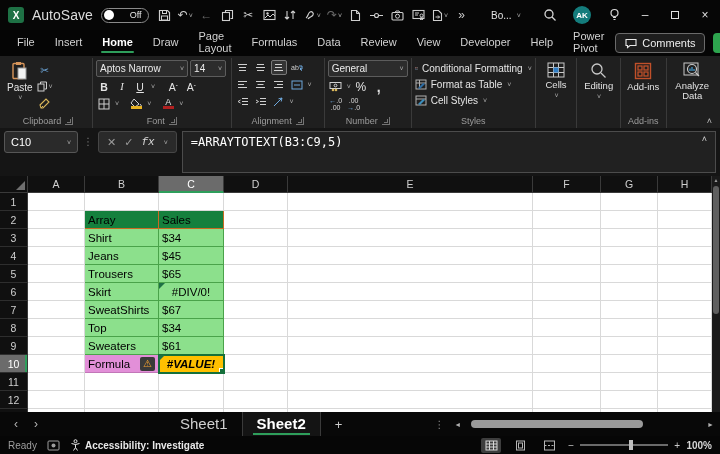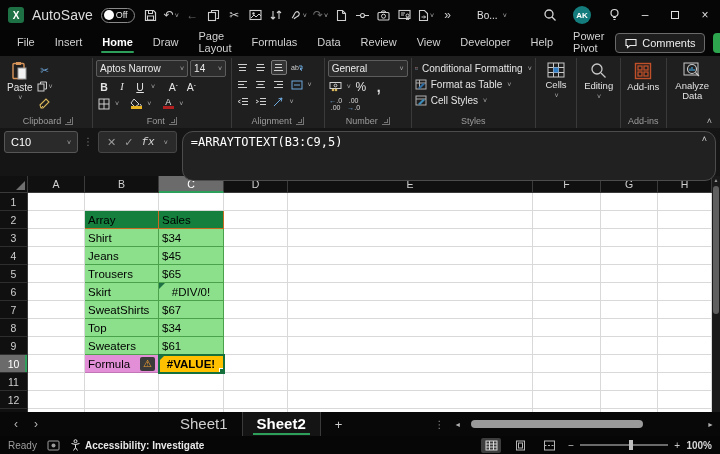--- a/index.html
+++ b/index.html
@@ -3,21 +3,21 @@
 <meta charset="utf-8">
 <style>
   * { box-sizing: border-box; margin: 0; padding: 0; }
   html,body { width:720px; height:454px; overflow:hidden; background:#000;
     font-family:"Liberation Sans",sans-serif; -webkit-font-smoothing:antialiased; }
 
   
   .titlebar { height:30px; background:#060606; display:flex; align-items:center; padding:0 8px; gap:8px; color:#d6d6d6; }
   .xl-logo { width:16px; height:16px; background:#1E7145; border-radius:3px; color:#fff; font-size:10px; font-weight:bold; display:flex; align-items:center; justify-content:center; }
   .autosave { font-size:14px; color:#dcdcdc; }
-  .toggle { display:flex; align-items:center; gap:2px; border:1px solid #8a8a8a; border-radius:9px; height:15px; padding:0 6px 0 2px; font-size:9px; color:#e6e6e6;justify-content:space-between; }
+  .toggle { display:flex; align-items:center; gap:16px; border:1px solid #8a8a8a; border-radius:9px; height:15px; padding:0 6px 0 2px; font-size:9px; color:#e6e6e6;justify-content:space-between; }
   .knob { width:10px; height:10px; border-radius:50%; background:#fff; }
   .qat { display:flex; align-items:center; gap:6px; }
   .qicn { display:inline-flex; align-items:center; justify-content:center; min-width:15px; height:16px; font-size:12px; color:#cfcfcf; }
   .qicn.dim { color:#6a6a6a; }
   .dd { font-size:7px; color:#aaa; margin-left:1px; }
   .wbname { font-size:10px; color:#e2e2e2; display:flex; align-items:center; gap:4px; margin-left:14px; }
   .tb-right { margin-left:auto; display:flex; align-items:center; gap:16px; }
   .avatar { width:18px; height:18px; border-radius:50%; background:#147C7C; color:#fff; font-size:8px; font-weight:bold; display:flex; align-items:center; justify-content:center; }
   .winbtn { color:#dedede; font-size:12px; width:14px; text-align:center; }
   .maxsq { display:inline-block; width:8px; height:8px; border:1px solid #dedede; }
@@ -56,40 +56,40 @@
   .colorbar { display:inline-block; width:11px; height:3px; margin-top:-1px; }
   .minitxt { font-size:7px; color:#d8d8d8; line-height:1; text-align:center; }
 
   
   .formularow { height:48px; background:#151515; display:flex; align-items:flex-start; padding:3px 4px 0 4px; gap:5px; }
   .namebox { width:74px; height:22px; background:#2a2a2a; border:1px solid #565656; border-radius:3px; color:#fff; font-size:11px; display:flex; align-items:center; padding:0 6px; }
   .namebox .dd { margin-left:auto; }
   .fxsep { color:#7a7a7a; font-size:10px; padding-top:5px; }
   .fxbox { height:22px; background:#2a2a2a; border:1px solid #464646; border-radius:3px; display:flex; align-items:center; gap:8px; padding:0 8px; color:#9a9a9a; font-size:11px; }
   .fxlbl { color:#d9d9d9; font-style:italic; font-family:Liberation Mono, monospace; }
-  .fmlbox { flex:1; height:50px; background:#212121; border:1px solid #4c4c4c; border-radius:11px; color:#fff; font-size:12px; font-family:"DejaVu Sans Mono",monospace; padding:3px 8px; position:relative; }
+  .fmlbox { flex:1; height:42px; background:#212121; border:1px solid #4c4c4c; border-radius:0; color:#fff; font-size:12px; font-family:"DejaVu Sans Mono",monospace; padding:3px 8px; position:relative; }
   .fmlbox .expander { position:absolute; right:8px; top:2px; color:#cfcfcf; font-size:9px; font-family:"Liberation Sans",sans-serif; }
 
   
   .gridwrap { height:236px; display:flex; background:#fff; }
   .sheet { width:712px; overflow:hidden; }
   .hdr-row { display:flex; height:17px; background:#101010; }
   .corner { width:28px; border-right:1px solid #3a3a3a; border-bottom:1px solid #3a3a3a; position:relative; background:#101010; }
   .corner::after { content:""; position:absolute; right:2px; bottom:2px; border-left:9px solid transparent; border-bottom:9px solid #6f6f6f; }
   .chdr { color:#d0d0d0; font-size:10.5px; display:flex; align-items:center; justify-content:center; border-right:1px solid #3a3a3a; border-bottom:1px solid #3a3a3a; }
   .chdr.selcol { background:#6b6b6b; color:#fff; border-bottom:2px solid #2E9E5B; }
   .grow { display:flex; height:18px; }
   .rh { width:28px; background:#101010; color:#d0d0d0; font-size:10.5px; display:flex; align-items:center; justify-content:center; border-right:1px solid #3a3a3a; border-bottom:1px solid #2e2e2e; }
   .rh.selrow { background:#6b6b6b; color:#fff; box-shadow:inset -2px 0 0 #2E9E5B; }
   .cell { border-right:1px solid #d9d9d9; border-bottom:1px solid #d9d9d9; background:#fff; font-size:11.5px; color:#000; display:flex; align-items:center; padding:0 3px; white-space:nowrap; overflow:hidden; }
   .ca{width:57px}.cb{width:74px}.cc{width:65px}.cd{width:64px}.ce{width:245px}.cf{width:68px}.cg{width:57px}.ch{width:54px}
   .c-orange { background:#15803d; border-color:#c96a22; }
   .c-green { background:#8CE08C; border-color:#4aa34a; }
   .c-pink { background:#E28FD8; border-color:#c276b8; }
-  .c-gold { background:#FFC000; border-color:#d9a400; justify-content:center; font-weight:bold; }
+  .c-gold { background:#FFC000; border-color:#d9a400; justify-content:center; font-weight:bold;font-style:italic; }
   .c-errctr { justify-content:center; position:relative; }
   .tri-err::before { content:""; position:absolute; left:0; top:0; border-right:6px solid transparent; border-top:6px solid #1E7145; }
   .selcell { position:relative; outline:2px solid #15703B; outline-offset:-1px; z-index:3; }
   .selcell::after { content:""; position:absolute; right:-3px; bottom:-3px; width:5px; height:5px; background:#15703B; border:1px solid #fff; z-index:4; }
   .warnbtn { margin-left:auto; width:15px; height:14px; background:#3a3a3a; border-radius:2px; display:flex; align-items:center; justify-content:center; color:#F0A030; font-size:10px; line-height:1; }
   .vscroll { width:8px; background:#1a1a1a; display:flex; flex-direction:column; align-items:center; padding-top:1px; }
   .vscroll .arr { color:#9a9a9a; font-size:5px; line-height:7px; }
   .vthumb { width:6px; height:128px; background:#5f5f5f; border-radius:3px; margin-top:2px; }
 
   

